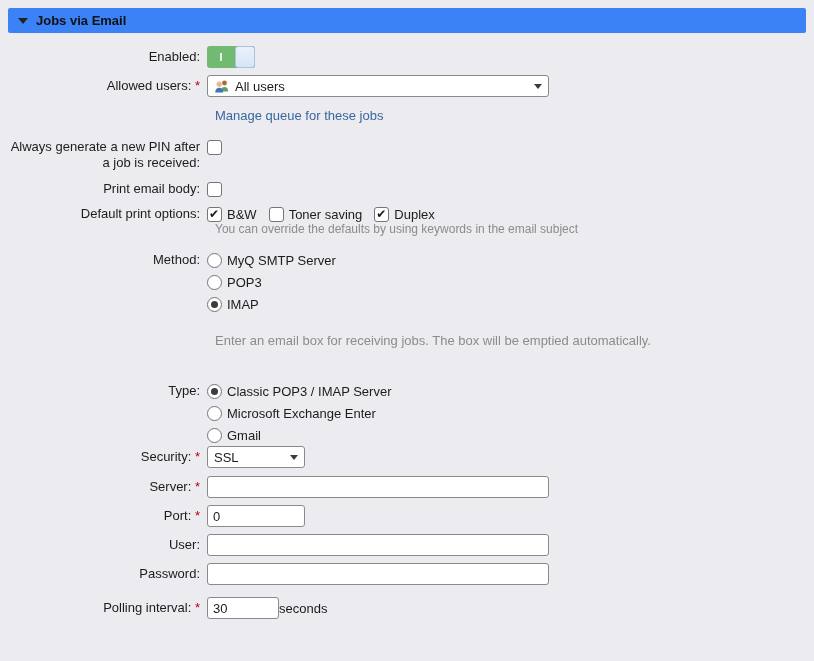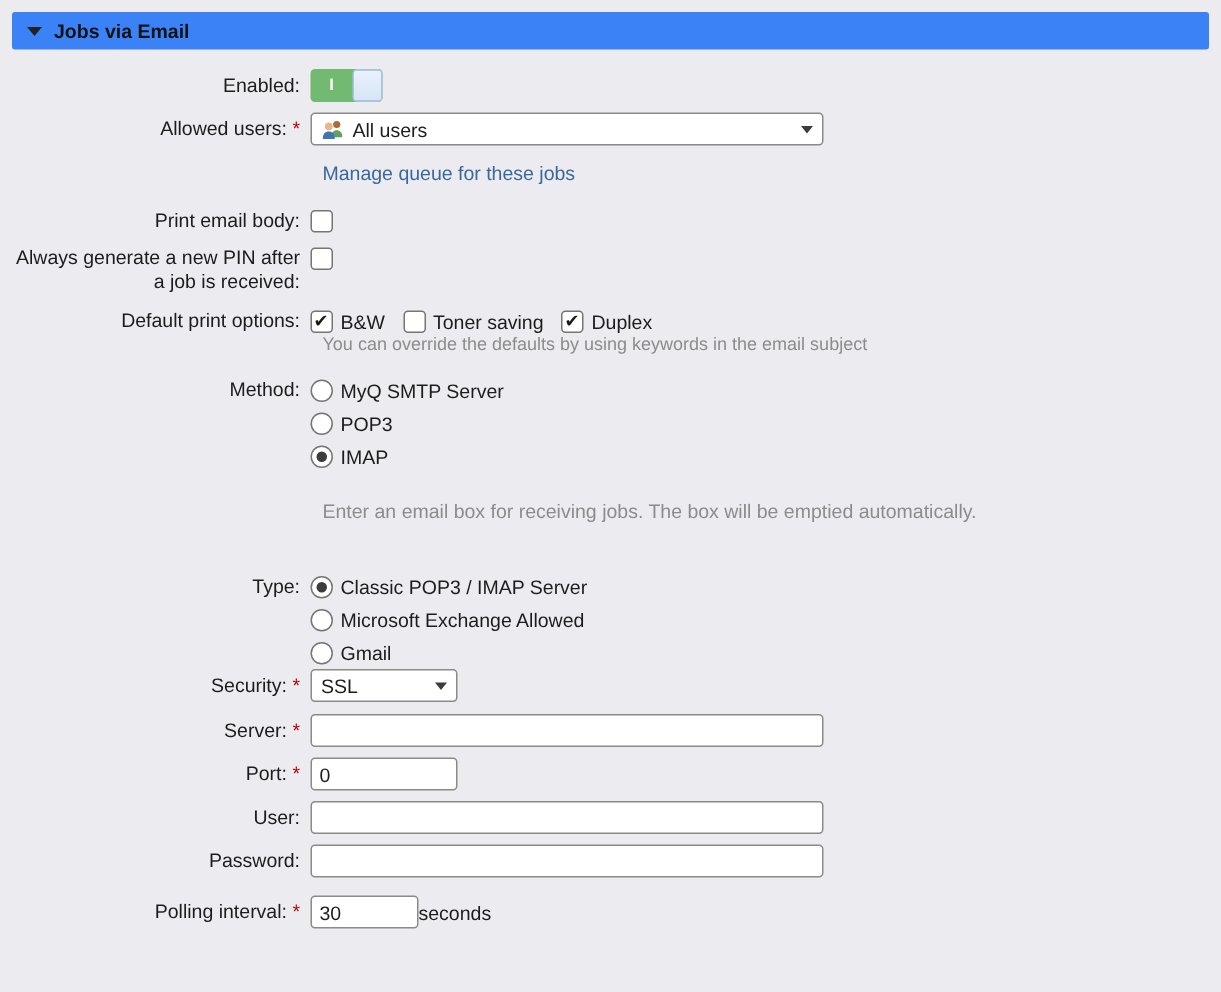--- a/index.html
+++ b/index.html
@@ -130,30 +130,30 @@
         <span class="val">All users</span>
         <span class="caret"></span>
       </div>
     </div>
   </div>
 
   <div class="indent mb15" style="padding-left:8px;">
     <a class="link">Manage queue for these jobs</a>
   </div>
 
-  <div class="row mb9">
-    <div class="lbl">Print email body:</div>
-    <div class="ctrl">
-      <span class="cb"></span>
-    </div>
-  </div>
-
   <div class="row top mb10">
     <div class="lbl">Always generate a new PIN after a job is received:</div>
     <div class="ctrl" style="padding-top:1px;">
+      <span class="cb"></span>
+    </div>
+  </div>
+
+  <div class="row mb9">
+    <div class="lbl">Print email body:</div>
+    <div class="ctrl">
       <span class="cb"></span>
     </div>
   </div>
 
   <div class="row top">
     <div class="lbl">Default print options:</div>
     <div class="ctrl" style="gap:12px;padding-top:1px;">
       <span class="opt">
         <span class="cb checked">
             <span class="check">✔</span>
@@ -196,21 +196,21 @@
 
   <div class="row top">
     <div class="lbl" style="padding-top:3px;">Type:</div>
     <div class="ctrl" style="flex-direction:column;align-items:flex-start;">
       <span class="opt-row">
         <span class="radio selected"></span>
         <span>Classic POP3 / IMAP Server</span>
       </span>
       <span class="opt-row">
         <span class="radio"></span>
-        <span>Microsoft Exchange Allowed</span>
+        <span>Microsoft Exchange Enter</span>
       </span>
       <span class="opt-row">
         <span class="radio"></span>
         <span>Gmail</span>
       </span>
     </div>
   </div>
 
   <div class="row mb8">
     <div class="lbl"><span>Security:</span> <span class="req">*</span></div>

